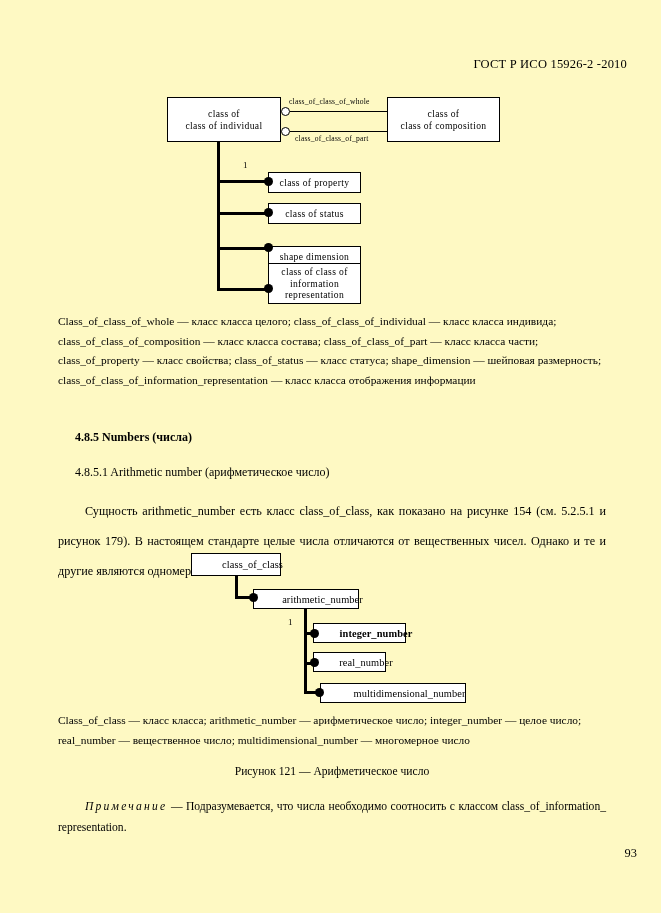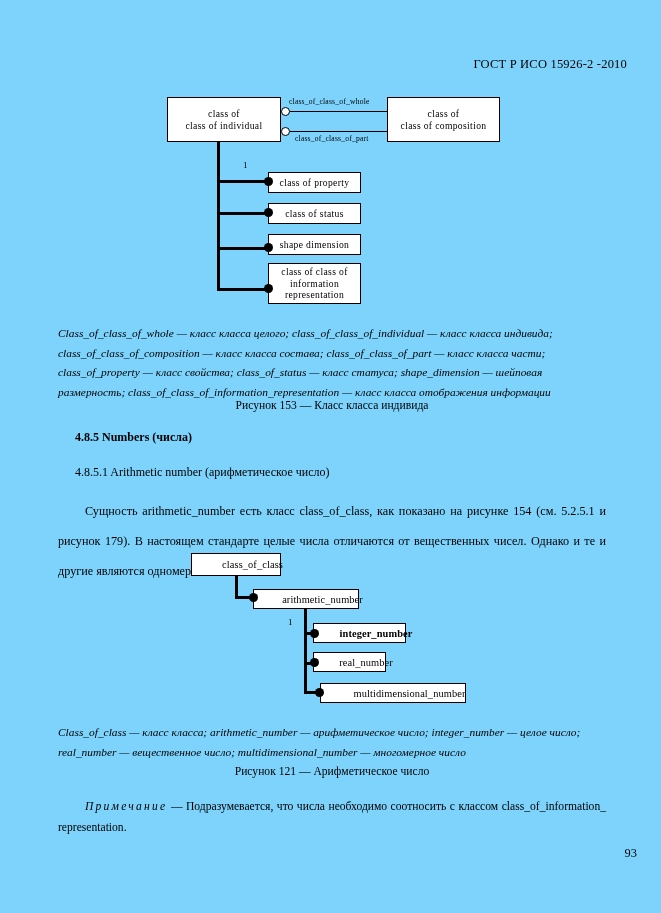--- a/index.html
+++ b/index.html
@@ -8,21 +8,21 @@
     background: #ffffff;
   }
   body {
     font-family: "Liberation Serif", "DejaVu Serif", serif;
     color: #000000;
   }
   #page {
     position: relative;
     width: 661px;
     height: 913px;
-    background: #7dd3fc;
+    background: #fef9c3;
     overflow: hidden;
   }
 
   
   .doc-header {
     position: absolute;
     top: 57px;
     right: 34px;
     font-size: 12.5px;
     letter-spacing: 0.2px;
@@ -103,25 +103,23 @@
     font-size: 9px;
     font-family: "Liberation Serif", "DejaVu Serif", serif;
     z-index: 5;
   }
 
   
   .legend {
     position: absolute;
     left: 58px;
     width: 548px;
-    font-style: italic;
     font-size: 11.4px;
     line-height: 19.6px;
     text-align: left;
-    margin-top: 12px;
   }
   .fig-caption {
     position: absolute;
     left: 58px;
     width: 548px;
     text-align: center;
     font-size: 11.6px;
   }
   .heading-bold {
     position: absolute;
@@ -194,34 +192,33 @@
     <div class="hline" style="left:217px; top:180px; width:55px;"></div>
     <div class="dot" style="left:264px; top:177px;"></div>
     <div class="ebox" style="left:268px; top:172px; width:93px; height:21px;">class  of  property</div>
 
     <div class="hline" style="left:217px; top:212px; width:55px;"></div>
     <div class="dot" style="left:264px; top:208px;"></div>
     <div class="ebox" style="left:268px; top:203px; width:93px; height:21px;">class  of  status</div>
 
     <div class="hline" style="left:217px; top:247px; width:55px;"></div>
     <div class="dot" style="left:264px; top:243px;"></div>
-    <div class="ebox" style="left:268px; top:234px; width:93px; height:21px;font-family:Liberation Serif, serif;">shape  dimension</div>
+    <div class="ebox" style="left:268px; top:246px; width:93px; height:21px;font-family:Liberation Serif, serif;">shape  dimension</div>
 
     <div class="hline" style="left:217px; top:288px; width:55px;"></div>
     <div class="dot" style="left:264px; top:284px;"></div>
     <div class="ebox" style="left:268px; top:263px; width:93px; height:41px; flex-direction:column;">
       <span>class  of  class  of</span>
       <span>information</span>
       <span>representation</span>
     </div>
   </div>
 
   <div class="legend" style="top:312px;">Class_of_class_of_whole — класс класса целого; class_of_class_of_individual — класс класса индивида; class_of_class_of_composition — класс класса состава; class_of_class_of_part — класс класса части; class_of_property — класс свойства; class_of_status — класс статуса; shape_dimension — шейповая размерность; class_of_class_of_information_representation — класс класса отображения информации</div>
 
-  <div class="fig-caption" style="top:399px;">Рисунок 153 — Класс класса индивида</div>
 
   <div class="heading-bold" style="top:430px;">4.8.5 Numbers (числа)</div>
 
   <div class="heading-plain" style="top:465px;">4.8.5.1 Arithmetic number (арифметическое число)</div>
 
   <div class="body-par" style="top:496px;"><span class="ind"></span><span>Сущность arithmetic_number есть класс class_of_class, как показано на рисунке 154 (см. 5.2.5.1 и рисунок 179). В настоящем стандарте целые числа отличаются от вещественных чисел. Однако и те и другие являются одномерными числами.</span></div>
 
   <div class="diagram">
 
     <div class="ebox tight" style="left:191px; top:553px; width:90px; height:23px; font-size:10.4px;">class_of_class</div>

